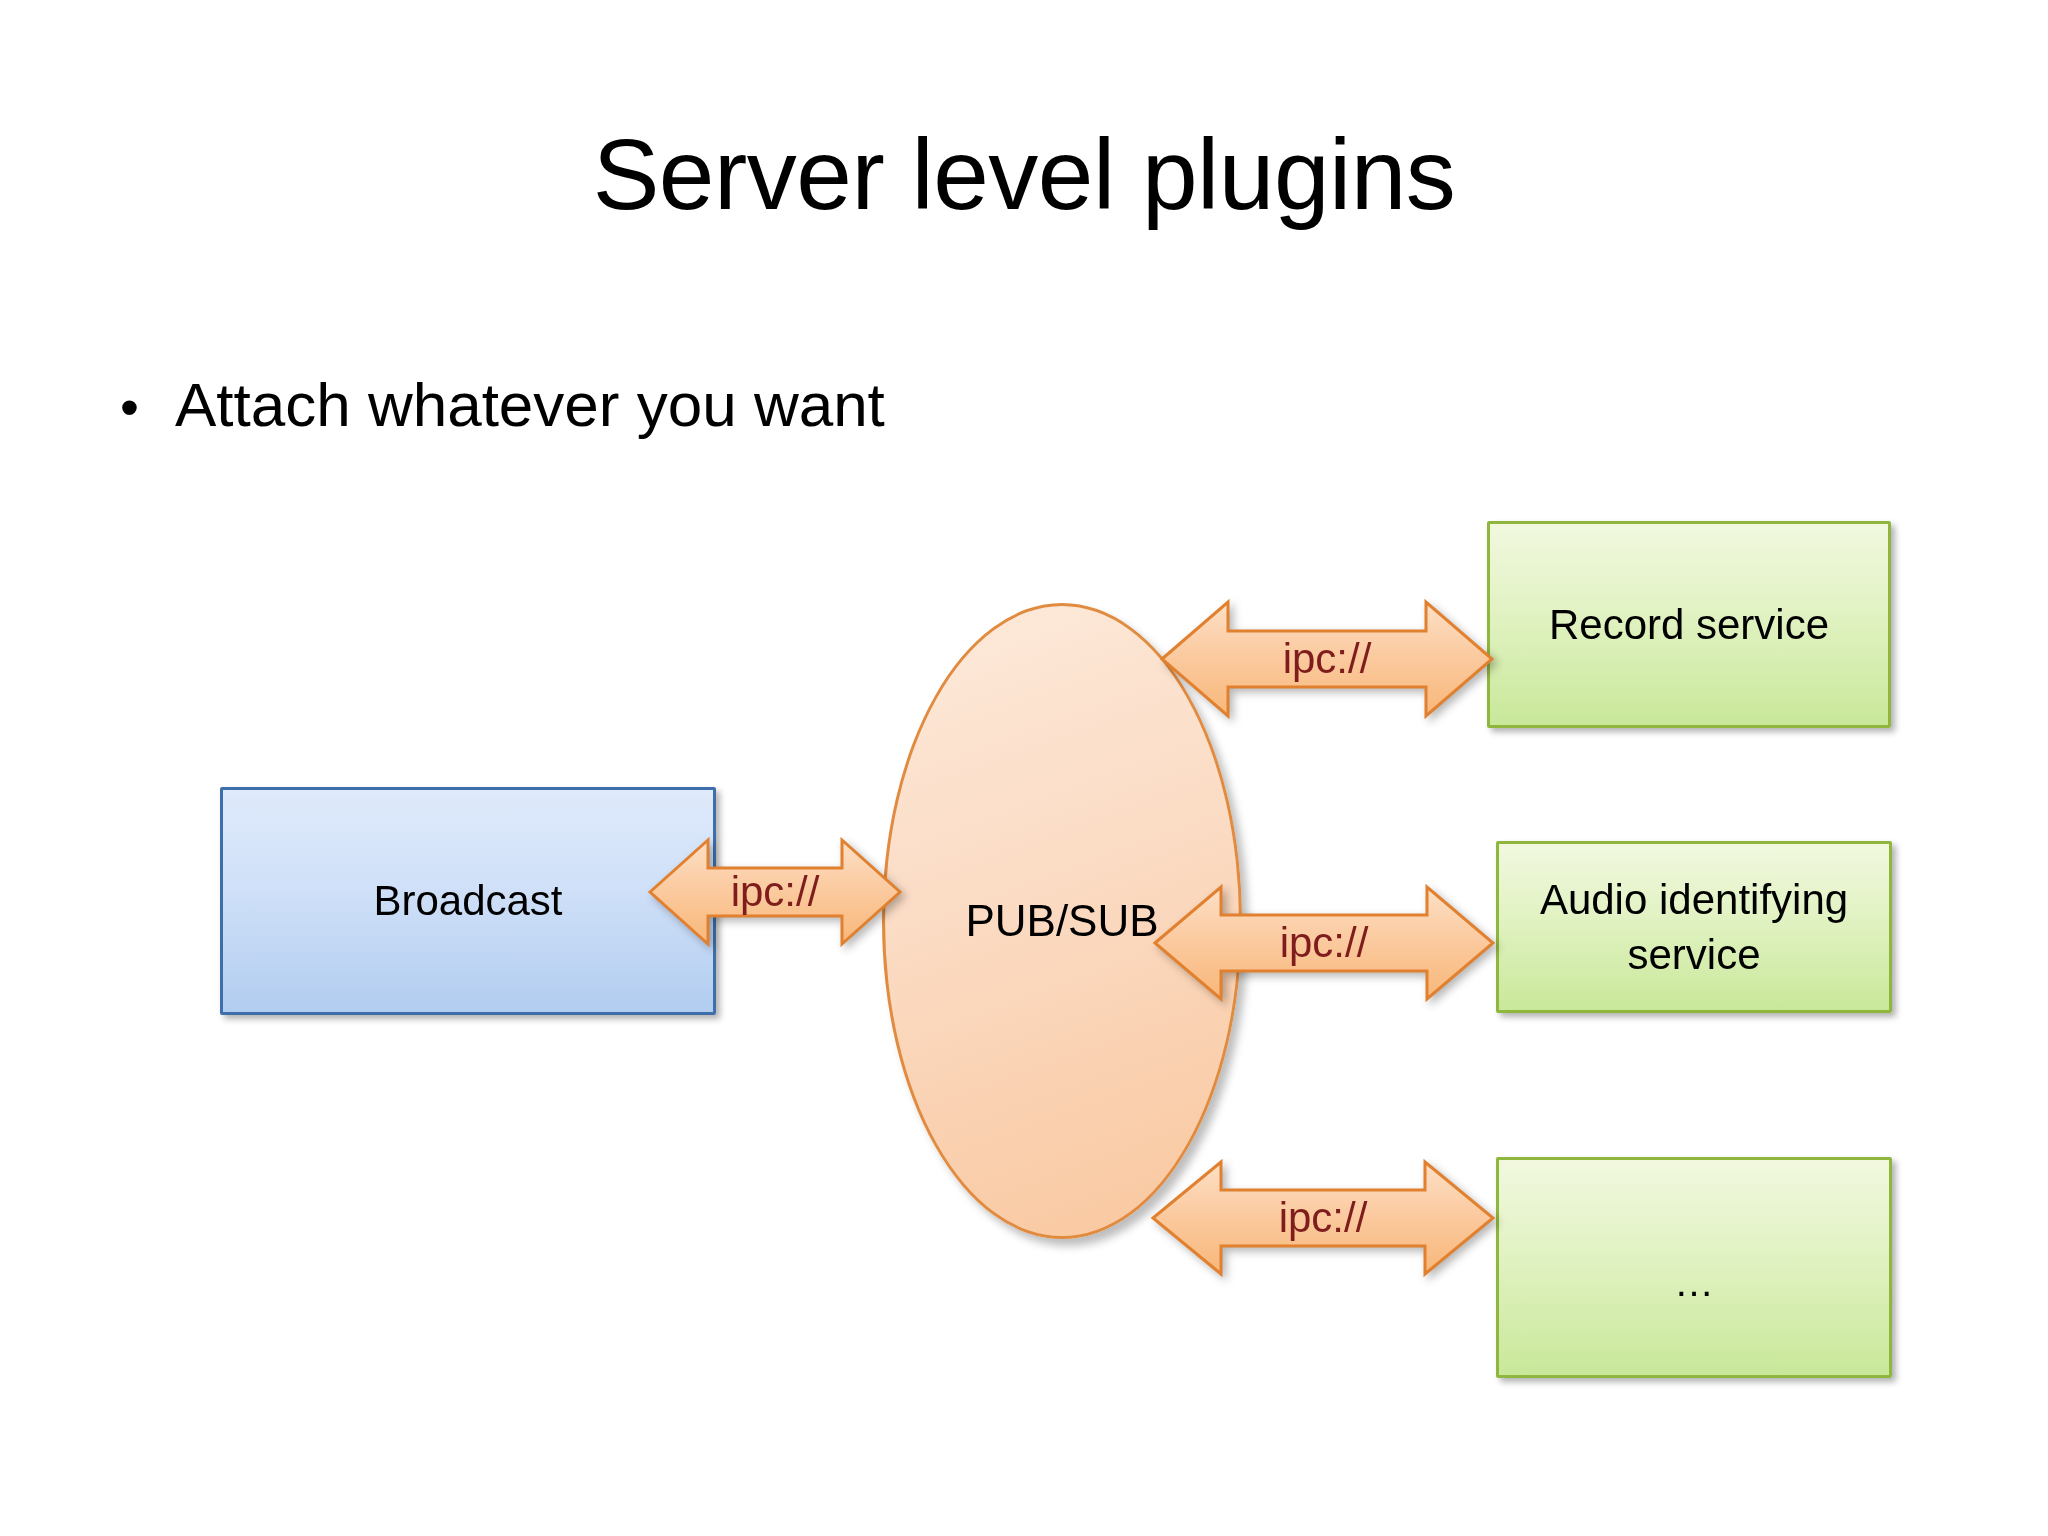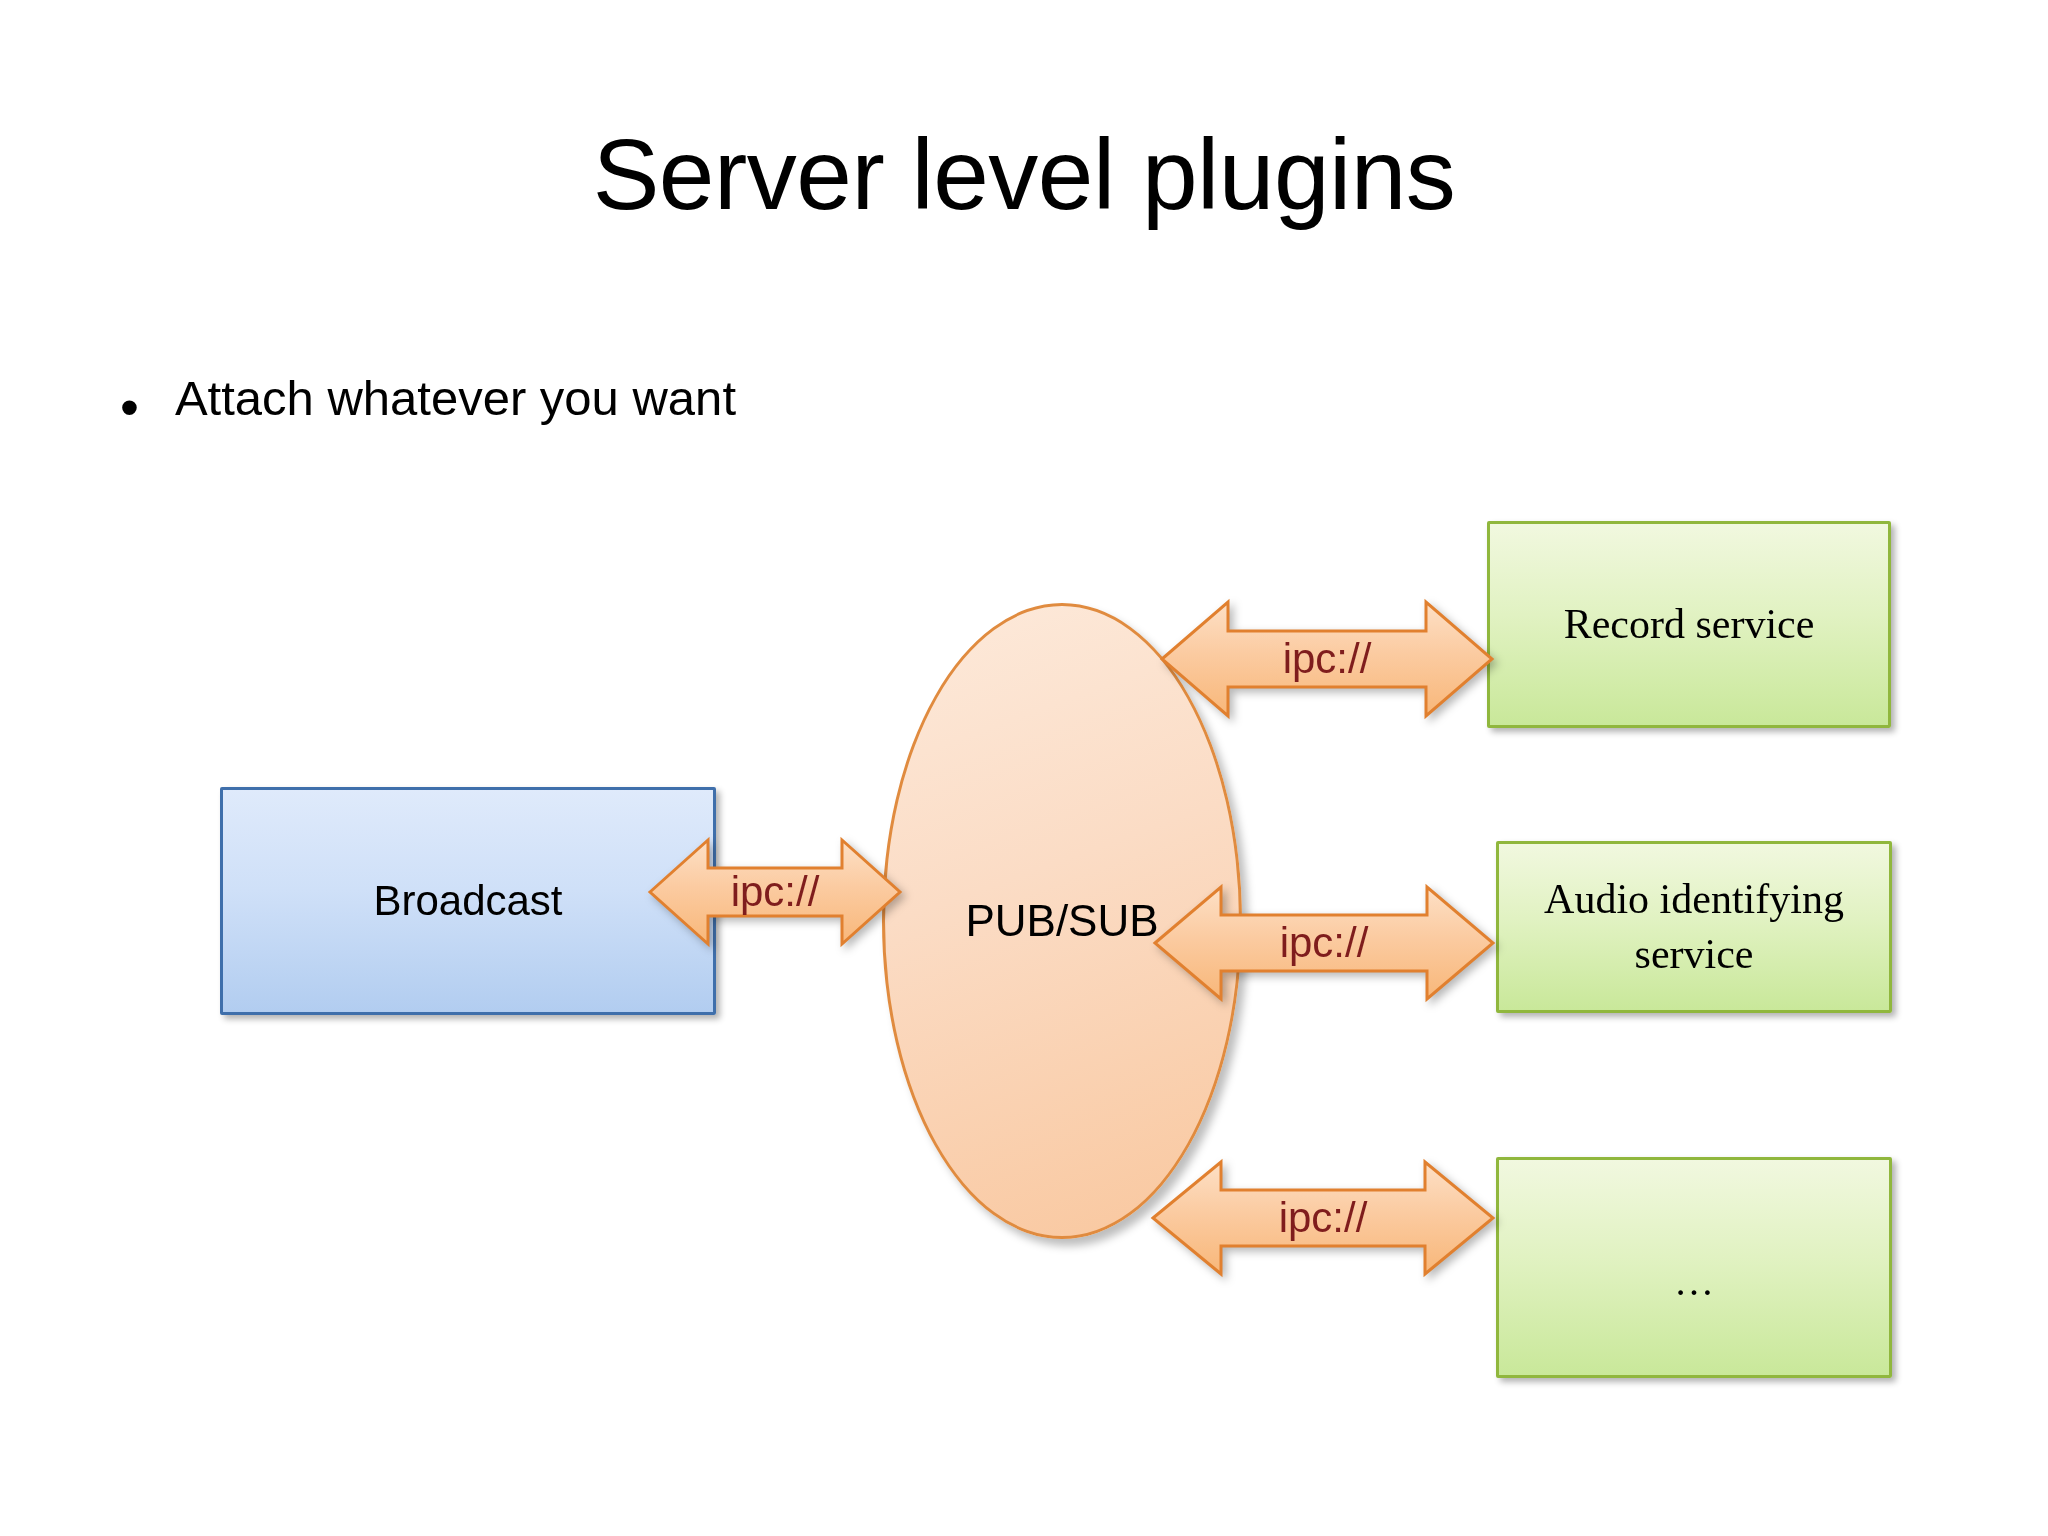--- a/index.html
+++ b/index.html
@@ -47,21 +47,21 @@
     align-items: flex-start;
     gap: 36px;
   }
   .bullet-dot {
     font-size: 54px;
     line-height: 1;
     margin-top: 8px;
     color: #000000;
   }
   .bullet-text {
-    font-size: 49px;
+    font-size: 62px;
     line-height: 1.08;
     color: #000000;
     white-space: nowrap;
   }
 
   
   .diagram {
     position: absolute;
     left: 0;
     top: 0;
@@ -87,21 +87,20 @@
     background: linear-gradient(to bottom, #dfeafb 0%, #cfe0f8 45%, #b2cdf0 100%);
     border: 3px solid #3f6fab;
     box-shadow: 4px 4px 6px rgba(0,0,0,0.30);
     margin-left: 23px;
   }
 
   .box-green {
     background: linear-gradient(to bottom, #f1f8df 0%, #e1f2c2 45%, #c9e89a 100%);
     border: 3px solid #90b73d;
     box-shadow: 4px 4px 6px rgba(0,0,0,0.30);
-    font-family: Liberation Serif, serif;
   }
 
   #broadcast-box {
     left: 197px;
     top: 787px;
     width: 496px;
     height: 228px;
   }
   #record-service-box {
     left: 1487px;

